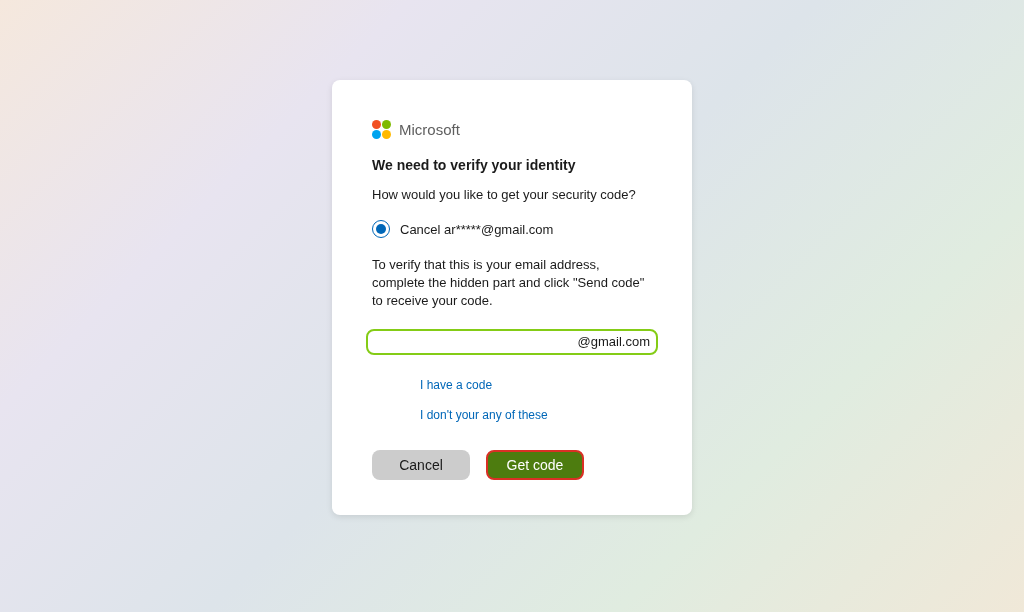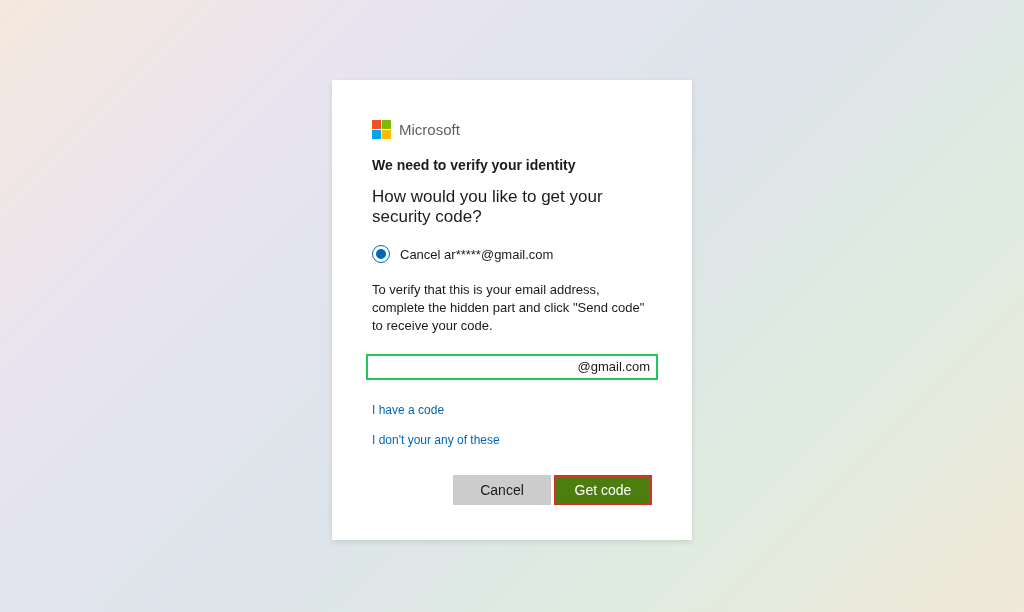--- a/index.html
+++ b/index.html
@@ -1,18 +1,19 @@
 <!DOCTYPE html>
 <html><head>
   <meta charset="utf-8">
   <style>
     * {
       margin: 0;
       padding: 0;
       box-sizing: border-box;
+      border-radius: 8px;
     }
     
     body {
       width: 1024px;
       height: 612px;
       font-family: 'Segoe UI', Tahoma, Geneva, sans-serif;
       background: linear-gradient(135deg, #f5e8dd 0%, #e8e4f0 25%, #dde4ea 50%, #e0ece0 75%, #f0e8d8 100%);
       display: flex;
       align-items: flex-start;
       justify-content: center;
@@ -52,21 +53,21 @@
     }
     
     .heading {
       font-size: 14px;
       font-weight: 600;
       color: #1b1b1b;
       margin-bottom: 14px;
     }
     
     .subtext {
-      font-size: 17px;
+      font-size: 13px;
       color: #1b1b1b;
       margin-bottom: 18px;
     }
     
     .radio-row {
       display: flex;
       align-items: center;
       margin-bottom: 18px;
     }
     
@@ -95,21 +96,21 @@
     }
     
     .instructions {
       font-size: 13px;
       color: #1b1b1b;
       line-height: 1.4;
       margin-bottom: 18px;
     }
     
     .input-wrapper {
-      border: 2px solid #22c55e;
+      border: 2px solid #84cc16;
       height: 26px;
       display: flex;
       align-items: center;
       margin-bottom: 23px;
       position: relative;
       width: calc(100% + 12px);
       margin-left: -6px;
     }
     
     .email-input {
@@ -129,30 +130,30 @@
       white-space: nowrap;
     }
     
     .link {
       display: block;
       font-size: 12px;
       color: #0067b8;
       text-decoration: none;
       margin-bottom: 16px;
       cursor: pointer;
+      margin-left: 48px;
     }
     
     .link:last-of-type {
       margin-bottom: 28px;
     }
     
     .button-row {
       display: flex;
-      justify-content: flex-end;
-      gap: 3px;
+      gap: 16px;
     }
     
     .btn {
       min-width: 98px;
       height: 30px;
       border: none;
       font-size: 14px;
       cursor: pointer;
       font-family: inherit;
     }

